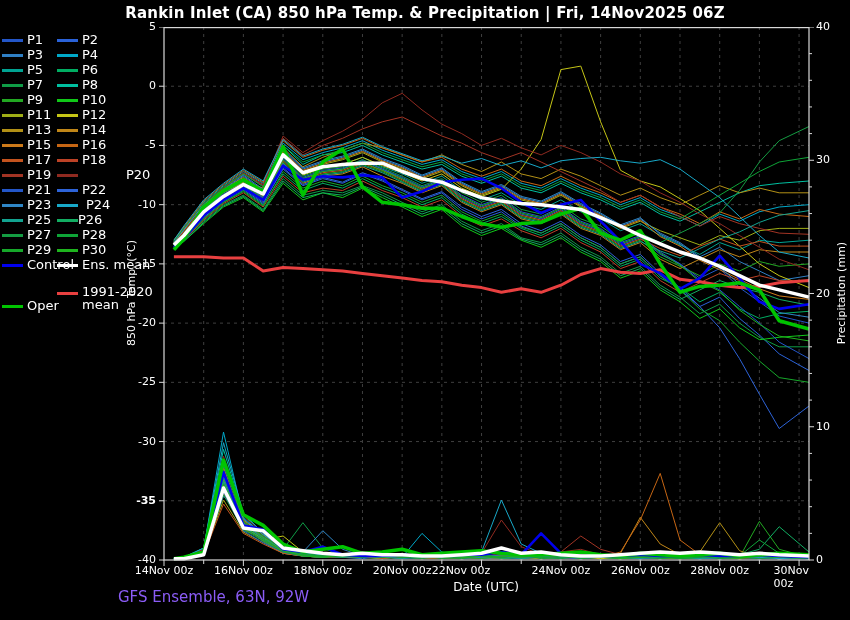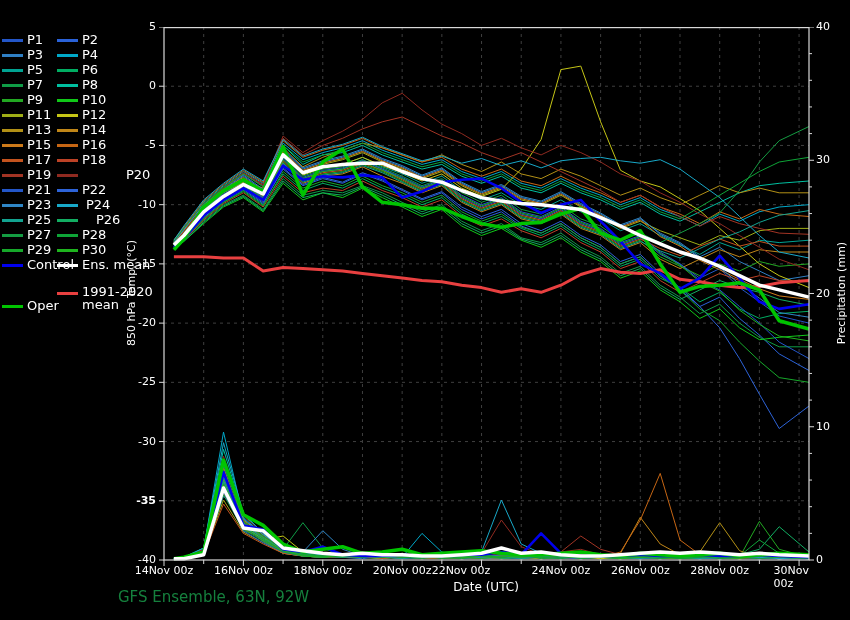--- a/index.html
+++ b/index.html
@@ -1,40 +1,41 @@
 <!DOCTYPE html>
 <html><head>
 <meta charset="utf-8">
 <style>
   html,body{margin:0;padding:0;background:#000;width:850px;height:620px;overflow:hidden;
     font-family:"DejaVu Sans",sans-serif;}
   #stage{position:relative;width:850px;height:620px;background:#000;}
   .title{position:absolute;top:4px;left:0;width:850px;text-align:center;color:#fff;
     font-size:15px;font-weight:bold;letter-spacing:.2px;}
-  .footer{position:absolute;top:588px;color:#15803d;font-size:15px;}
+  .footer{position:absolute;top:588px;color:#8b5cf6;font-size:15px;}
   .xaxis-title{position:absolute;top:580px;left:486px;transform:translateX(-50%);
     color:#fff;font-size:12px;}
   .yaxis-title{position:absolute;color:#fff;font-size:11px;white-space:nowrap;}
   .yaxis-title.left{left:131px;top:293px;transform:translate(-50%,-50%) rotate(-90deg);}
   .yaxis-title.right{left:841px;top:293px;transform:translate(-50%,-50%) rotate(-90deg);}
   .tick-label{position:absolute;color:#fff;font-size:11px;}
   .xt{transform:translateX(-50%);}
   .yl{width:32px;text-align:right;}
   .yr{text-align:left;}
   #legend{position:absolute;left:2px;top:33px;width:150px;}
   .lg-row{position:absolute;height:15px;}
   .lg-line{position:absolute;top:6px;width:21px;height:3px;}
   .lg-label{position:absolute;top:-1px;color:#fff;font-size:13px;white-space:nowrap;}
   svg{position:absolute;left:150px;top:27px;}
   .wrap2{line-height:13px;}
 </style>
 </head>
 <body>
 <div id="stage">
 
+  <div class="title">Rankin Inlet  (CA)  850 hPa Temp. &amp; Precipitation | Fri, 14Nov2025 06Z</div>
 
   <div id="legend">
 
     <div class="lg-row" id="lg-climate" style="top:253px">
       <span class="lg-line" id="sw-climate" style="left: 55px; background: rgb(232, 64, 64);"></span>
       <span class="lg-label wrap2" style="left:80px"><span>1991-2020</span><br><span>mean</span></span>
     </div>
     <div class="lg-row" id="lg-oper" style="top:266px">
       <span class="lg-line" id="sw-oper" style="left: 0px; background: rgb(0, 196, 0);"></span>
       <span class="lg-label" style="left:25px">Oper</span>
@@ -134,21 +135,21 @@
       <div class="lg-row" style="top: 165px;">
         <span class="lg-line" style="left: 55px; background: rgb(24, 168, 200);"></span>
         <span class="lg-label" style="left: 84px;">P24</span>
       </div>
       <div class="lg-row" style="top: 180px;">
         <span class="lg-line" style="left: 0px; background: rgb(18, 163, 144);"></span>
         <span class="lg-label" style="left: 25px;">P25</span>
       </div>
       <div class="lg-row" style="top: 180px;">
         <span class="lg-line" style="left: 55px; background: rgb(18, 173, 98);"></span>
-        <span class="lg-label" style="left: 94px;">P26</span>
+        <span class="lg-label" style="left: 76px;">P26</span>
       </div>
       <div class="lg-row" style="top: 195px;">
         <span class="lg-line" style="left: 0px; background: rgb(20, 156, 66);"></span>
         <span class="lg-label" style="left: 25px;">P27</span>
       </div>
       <div class="lg-row" style="top: 195px;">
         <span class="lg-line" style="left: 55px; background: rgb(14, 164, 55);"></span>
         <span class="lg-label" style="left: 80px;">P28</span>
       </div>
       <div class="lg-row" style="top: 210px;">

